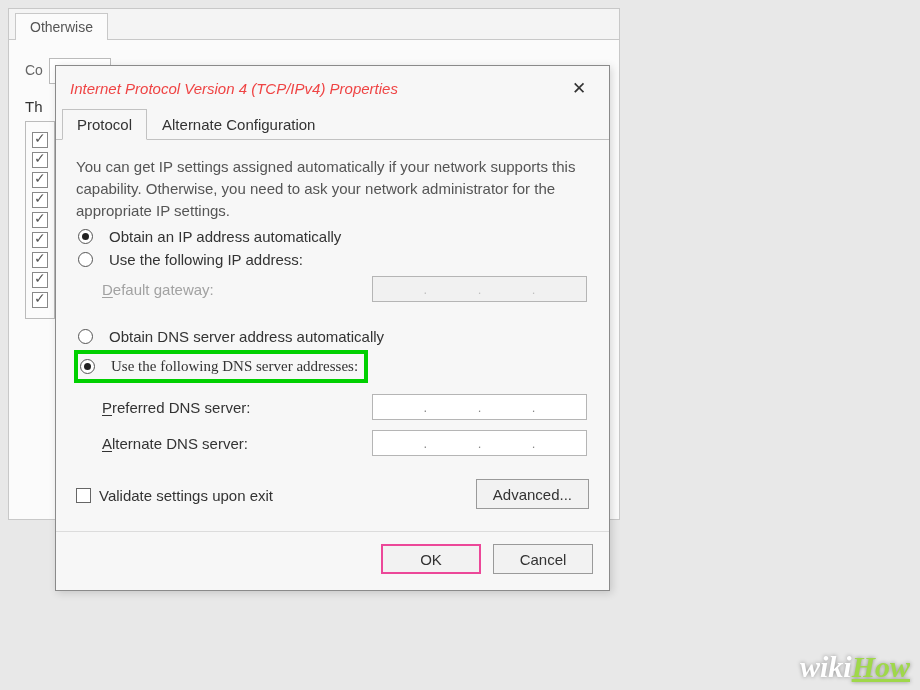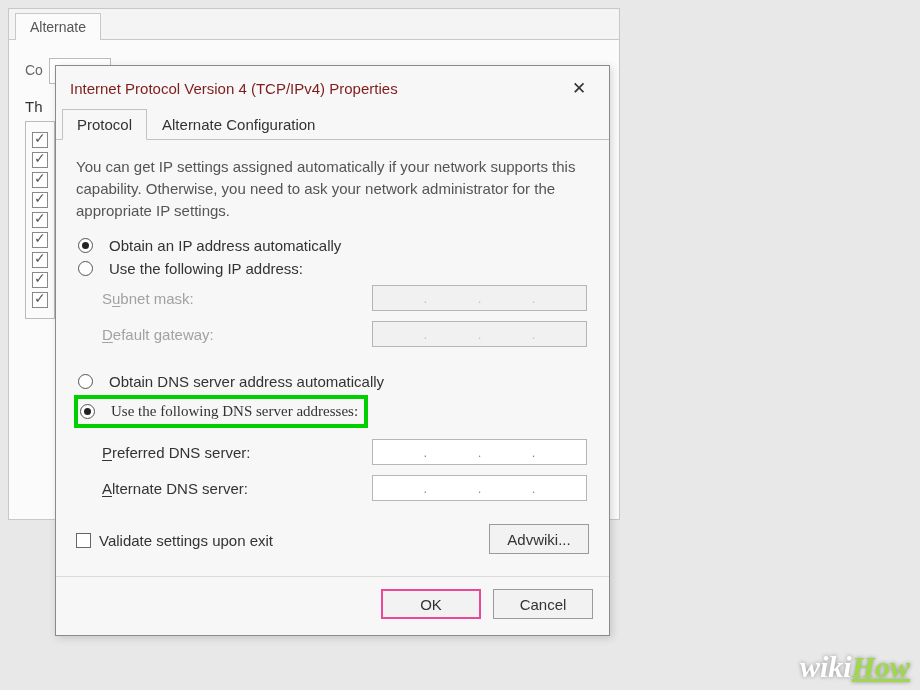--- a/index.html
+++ b/index.html
@@ -51,21 +51,21 @@
     background: #f7f7f7;
     border: 1px solid #8a8a8a;
     box-shadow: 2px 2px 8px rgba(0,0,0,0.15);
   }
   .titlebar {
     display: flex;
     align-items: center;
     justify-content: space-between;
     padding: 8px 10px 6px 14px;
   }
-  .titlebar .title { font-size: 15px; color: #7f1d1d; }
+  .titlebar .title { font-size: 15px; color: #ef4444; font-style: italic; }
   .titlebar .close {
     width: 40px; height: 28px;
     display:flex; align-items:center; justify-content:center;
     background: transparent;
     border: none;
     font-size: 17px;
     color: #333;
     cursor: pointer;
   }
   .tabstrip {
@@ -89,21 +89,21 @@
     border-color: #c2c2c2;
     border-bottom: 1px solid #f7f7f7;
   }
   .content {
     padding: 16px 20px 14px 20px;
   }
   .desc {
     font-size: 15px;
     color: #555;
     line-height: 1.45;
-    margin-bottom: 13px;
+    margin-bottom: 4px;
   }
   .group { margin: 0 2px 18px 2px; }
   .radio-row {
     display: flex;
     align-items: center;
     gap: 16px;
     padding: 3px 0;
     font-size: 15px;
   }
   .radio {
@@ -172,21 +172,21 @@
     color:#fff;
     text-shadow: 0 0 4px rgba(0,0,0,.4);
   }
   .watermark .how{ color:#9fd84a;text-decoration:underline; }
 </style>
 </head>
 <body>
 
 <div class="bg-window">
   <div style="padding:4px 6px 0 6px;">
-    <span class="bg-tab">Alternate</span>
+    <span class="bg-tab">Otherwise</span>
   </div>
   <div class="bg-body">
     <div class="bg-partial">
       <span>Co</span><span class="bg-box"></span>
     </div>
     <div class="bg-th">Th</div>
     <div class="bg-cb-col">
       <div class="bg-cb"></div>
         <div class="bg-cb"></div>
         <div class="bg-cb"></div>
@@ -225,32 +225,20 @@
       <div class="radio-row">
         <span class="radio selected"></span>
         <span><span class="ul">O</span><span>btain an IP address automatically</span></span>
       </div>
       <div class="radio-row">
         <span class="radio"></span>
         <span>U<span class="ul">s</span>e the following IP address:</span>
       </div>
 
       <div class="field-row">
-        <span class="field-label disabled">S<span class="ul">u</span>bnet mask:</span>
-        <div class="ip-input disabled">
-          <span></span>
-            <span class="ip-dot"></span>
-            <span></span>
-            <span class="ip-dot"></span>
-            <span></span>
-            <span class="ip-dot"></span>
-            <span></span>
-        </div>
-      </div>
-      <div class="field-row">
         <span class="field-label disabled"><span class="ul">D</span>efault gateway:</span>
         <div class="ip-input disabled">
           <span></span>
             <span class="ip-dot"></span>
             <span></span>
             <span class="ip-dot"></span>
             <span></span>
             <span class="ip-dot"></span>
             <span></span>
         </div>
@@ -294,21 +282,21 @@
         </div>
       </div>
     </div>
 
     <div style="display:flex; align-items:center; justify-content:space-between; margin-top:6px;">
       <div class="check-row">
         <span class="checkbox"></span>
         <span>Va<span class="ul">l</span>idate settings upon exit</span>
       </div>
       <button class="btn">
-        <span>Ad</span><span class="ul">v</span><span>wiki...</span>
+        <span>Ad</span><span class="ul">v</span><span>anced...</span>
       </button>
     </div>
   </div>
 
   <div class="button-bar">
     <button class="btn primary">
       <span>OK</span>
     </button>
     <button class="btn">
       <span>Cancel</span>

